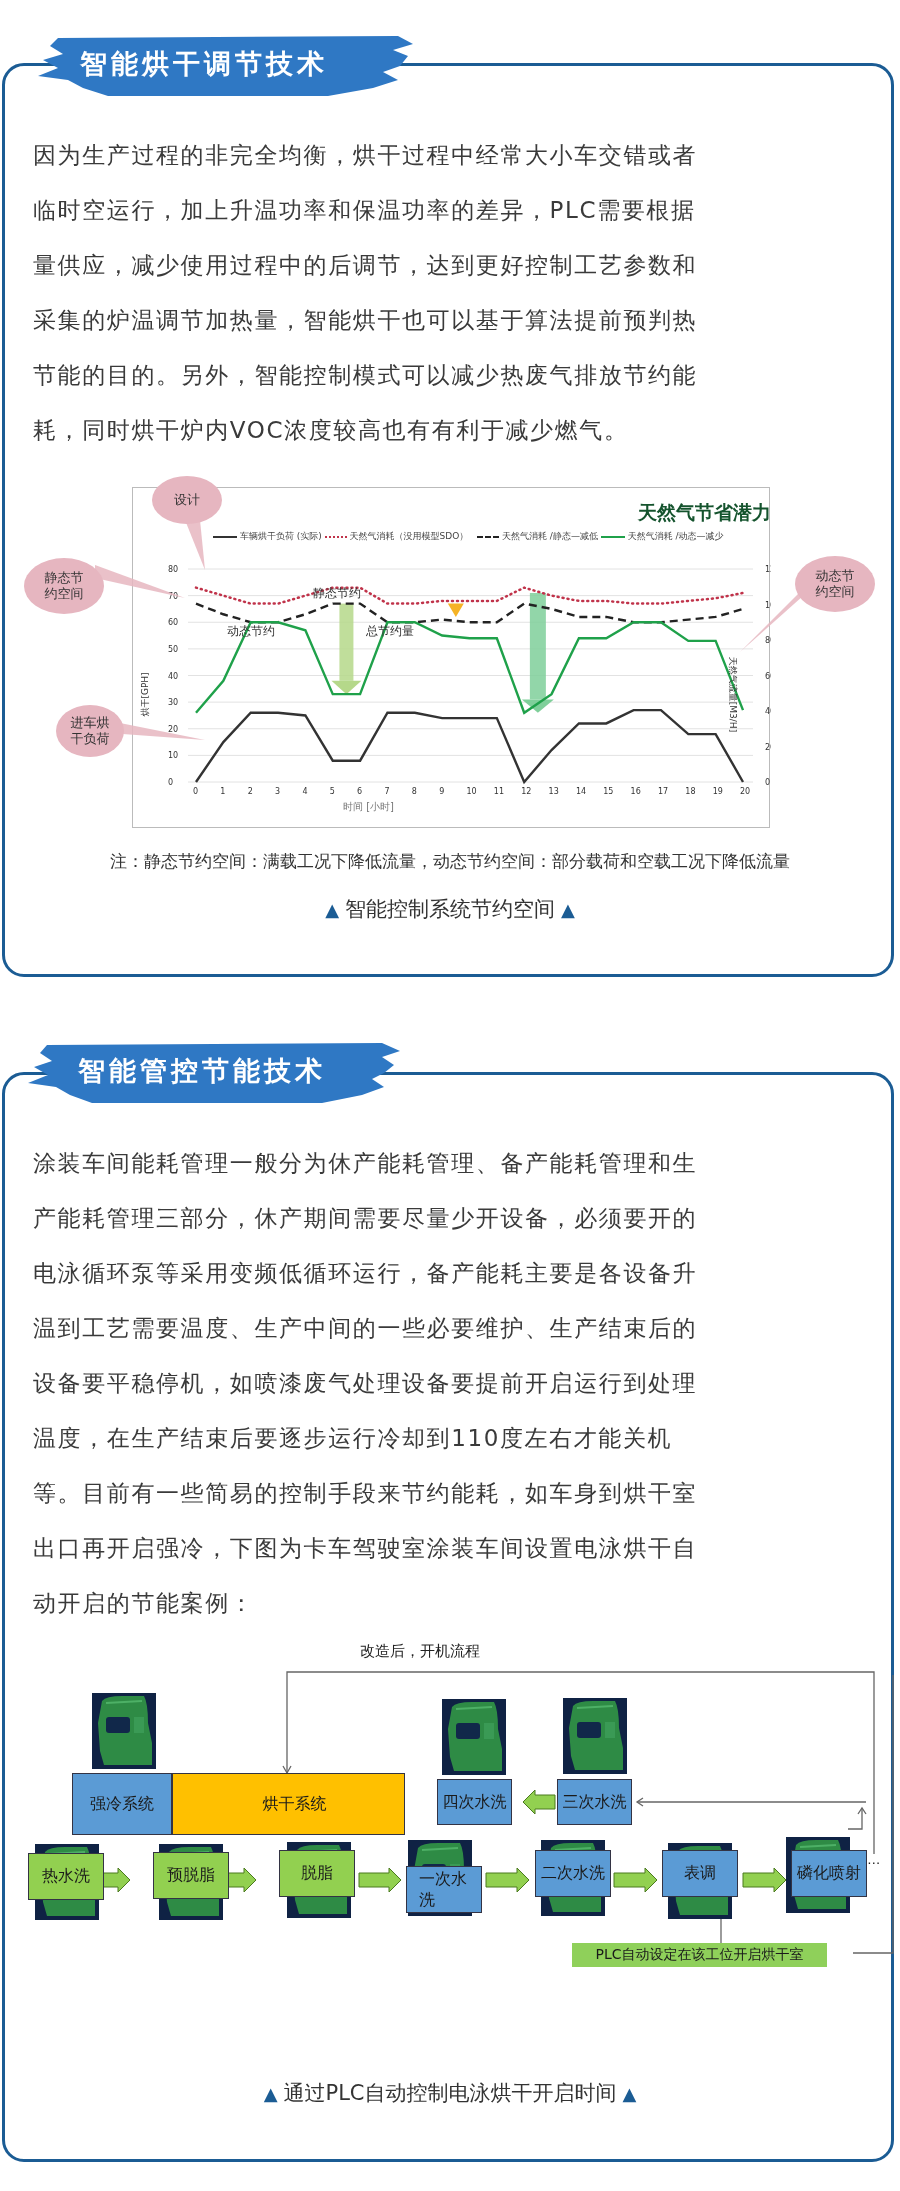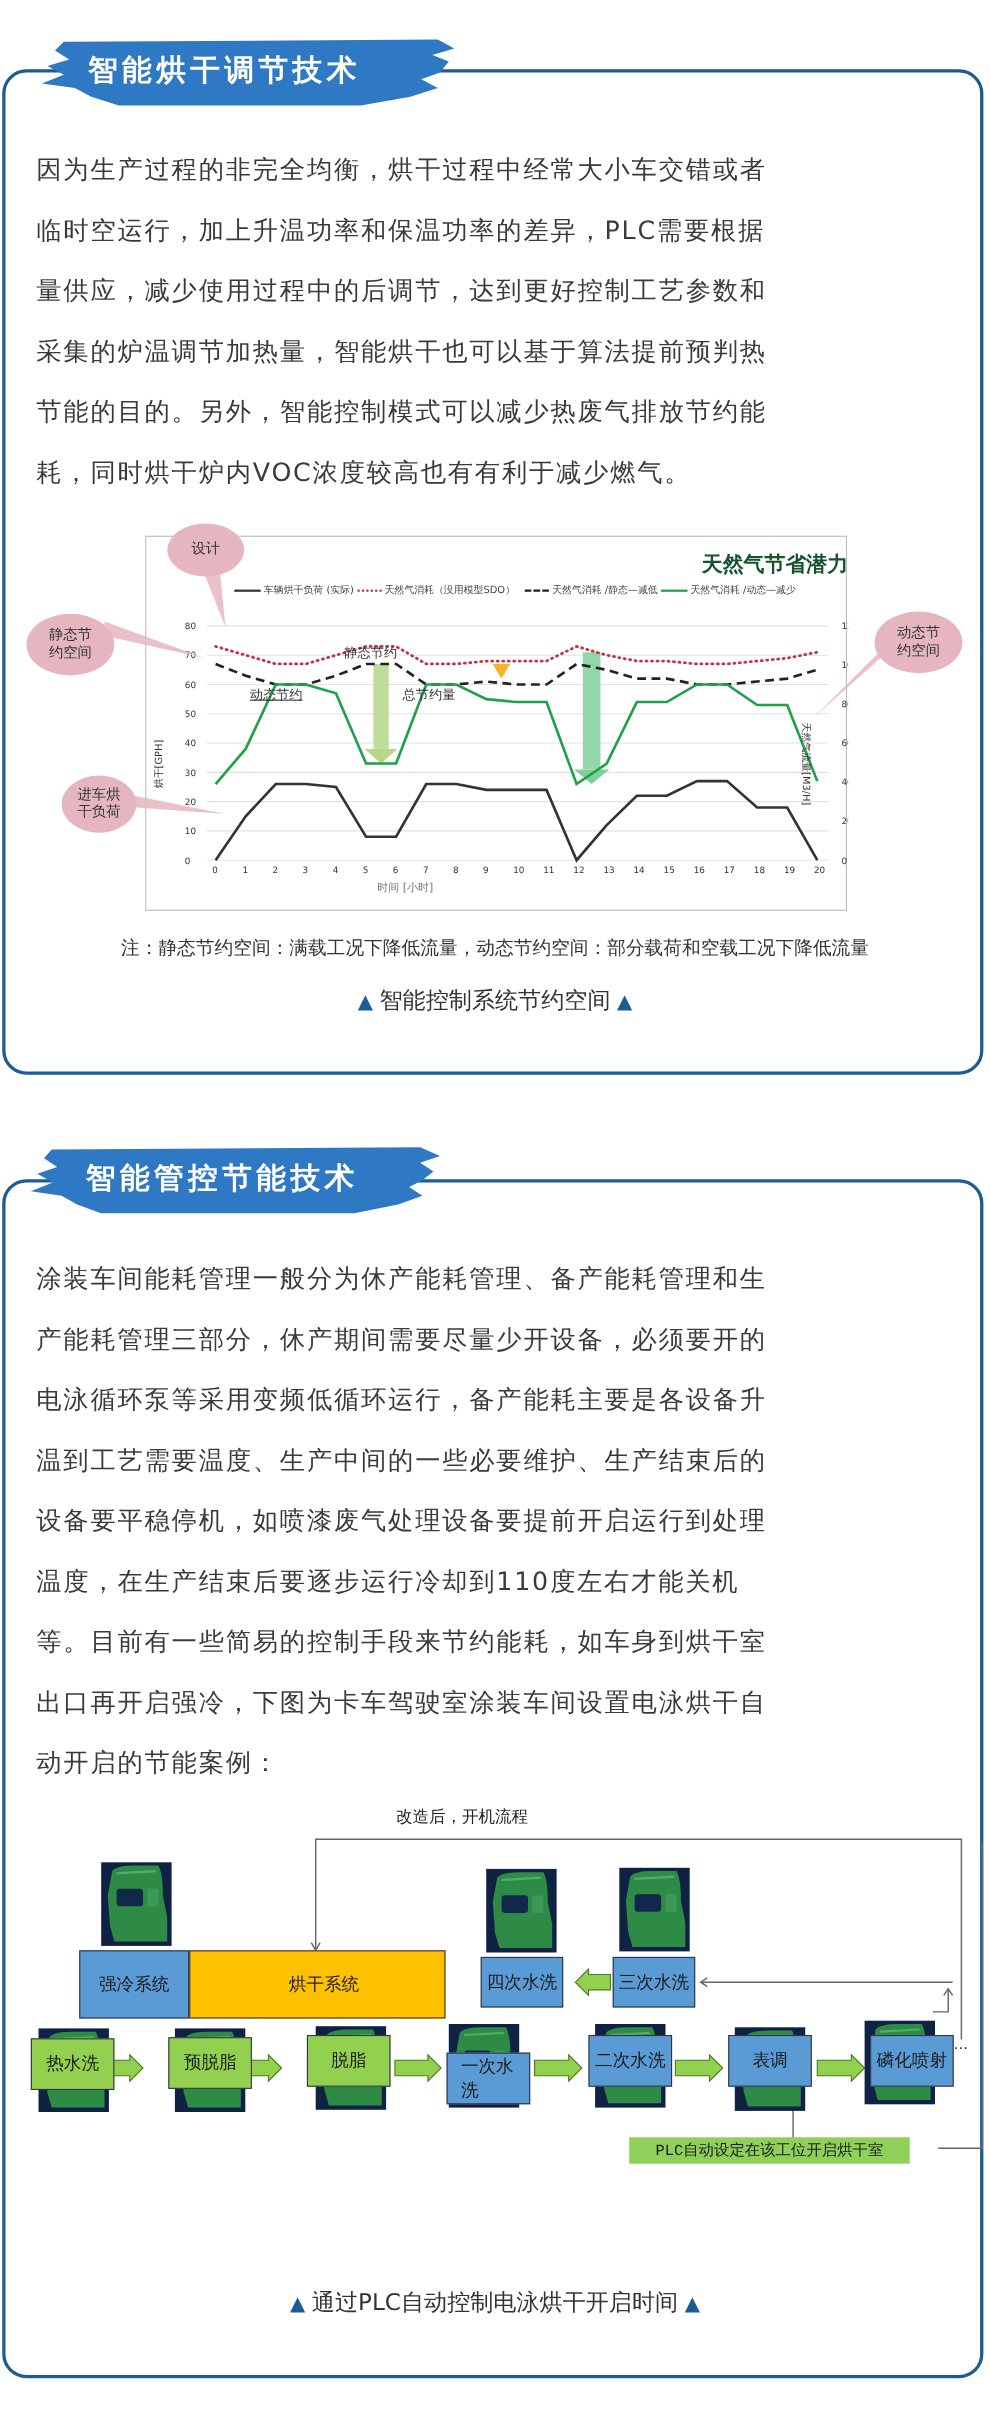--- a/index.html
+++ b/index.html
@@ -18,21 +18,21 @@
   .caption { position:absolute; left:0; width:900px; text-align:center; font-size:21px; color:#333; }
   .caption .tri { color:#1b5c94; font-size:18px; margin:0 6px; }
   .chart-frame { position:absolute; left:132px; top:487px; width:638px; height:341px;
                  border:1px solid #bbb; box-sizing:border-box; background:#fff; }
   .bubble { position:absolute; border-radius:50%; background:#e6b6c0; color:#333;
             font-size:13px; text-align:center; display:flex; align-items:center;
             justify-content:center; line-height:16px; }
   .flow-box { position:absolute; box-sizing:border-box; border:1.5px solid #334; font-size:16px;
               display:flex; align-items:center; justify-content:center; color:#1a1a1a; }
   .blue { background:#5b9bd5; }
-  .green { background:#92d050;font-family:Liberation Mono, monospace; }
+  .green { background:#92d050; }
   .yellow { background:#ffc000; }
   .cab { position:absolute; width:64px; height:76px; background:#0f2244; overflow:hidden; }
   .cab svg { width:100%; height:100%; }
   .flow-label { position:absolute; font-size:15px; color:#222; }
 </style>
 </head>
 <body>
 
 <div class="section-box" style="top:63px;height:914px;"></div>
 
@@ -119,21 +119,21 @@
       <polygon points="314.825,115.61250000000001 330.825,115.61250000000001 322.825,128.925" fill="#f5b325"></polygon>
       <polyline points="63,294 90.35,254.0625 117.7,224.775 145.05,224.775 172.4,227.4375 199.75,272.7 227.1,272.7 254.45,224.775 281.8,224.775 309.15,230.1 336.5,230.1 363.85,230.1 391.2,294 418.55,262.05 445.9,235.425 473.25,235.425 500.6,222.1125 527.95,222.1125 555.3,246.075 582.65,246.075 610,294" fill="none" stroke="#333333" stroke-width="2.4" stroke-dasharray="" stroke-linecap="butt"></polyline>
       <polyline points="63,99.63749999999999 90.35,107.625 117.7,115.61250000000001 145.05,115.61250000000001 172.4,107.625 199.75,99.63749999999999 227.1,99.63749999999999 254.45,115.61250000000001 281.8,115.61250000000001 309.15,112.94999999999999 336.5,112.94999999999999 363.85,112.94999999999999 391.2,99.63749999999999 418.55,107.625 445.9,112.94999999999999 473.25,112.94999999999999 500.6,115.61250000000001 527.95,115.61250000000001 555.3,112.94999999999999 582.65,110.2875 610,104.9625" fill="none" stroke="#c0334a" stroke-width="2.5" stroke-dasharray="1 4" stroke-linecap="round"></polyline>
       <polyline points="63,115.61250000000001 90.35,126.26249999999999 117.7,134.25 145.05,134.25 172.4,126.26249999999999 199.75,115.61250000000001 227.1,115.61250000000001 254.45,134.25 281.8,134.25 309.15,131.5875 336.5,134.25 363.85,134.25 391.2,115.61250000000001 418.55,120.9375 445.9,128.925 473.25,128.925 500.6,134.25 527.95,134.25 555.3,131.5875 582.65,128.925 610,120.9375" fill="none" stroke="#222222" stroke-width="2.4" stroke-dasharray="8 5" stroke-linecap="butt"></polyline>
       <polyline points="63,224.775 90.35,192.825 117.7,134.25 145.05,134.25 172.4,142.2375 199.75,206.1375 227.1,206.1375 254.45,134.25 281.8,134.25 309.15,147.5625 336.5,150.225 363.85,150.225 391.2,224.775 418.55,206.1375 445.9,150.225 473.25,150.225 500.6,134.25 527.95,134.25 555.3,152.8875 582.65,152.8875 610,222.1125" fill="none" stroke="#1fa14a" stroke-width="2.4" stroke-dasharray="" stroke-linecap="butt"></polyline>
     </svg>
   <div style="position:absolute;left:210px;top:312px;font-size:10px;color:#777;">时间 [小时]</div>
   <div style="position:absolute;left:-10px;top:200px;font-size:9px;color:#333;transform:rotate(-90deg);">烘干[GPH]</div>
   <div style="position:absolute;left:562px;top:200px;font-size:9px;color:#333;transform:rotate(90deg);white-space:nowrap;">天然气流量[M3/H]</div>
   <div style="position:absolute;left:180px;top:97px;font-size:12px;color:#333;">静态节约</div>
-  <div style="position:absolute;left:94px;top:135px;font-size:12px;color:#333;z-index:2;text-decoration:underline;">动态节约</div>
+  <div style="position:absolute;left:94px;top:135px;font-size:12px;color:#333;z-index:2;">动态节约</div>
   <div style="position:absolute;left:233px;top:135px;font-size:12px;color:#333;z-index:2;">总节约量</div>
 </div>
 
 <svg width="900" height="400" style="position:absolute;left:0;top:470px;pointer-events:none;">
   <polygon points="185,50 200,50 205,100" fill="#e6b6c0" opacity="0.85"></polygon>
   <polygon points="95,95 95,108 185,128" fill="#e6b6c0" opacity="0.85"></polygon>
   <polygon points="95,248 95,262 205,270" fill="#e6b6c0" opacity="0.85"></polygon>
   <polygon points="820,102 812,118 740,182" fill="#e6b6c0" opacity="0.85"></polygon>
 </svg>
 <div class="bubble" style="left:152px;top:476px;width:70px;height:48px;">设计</div>

